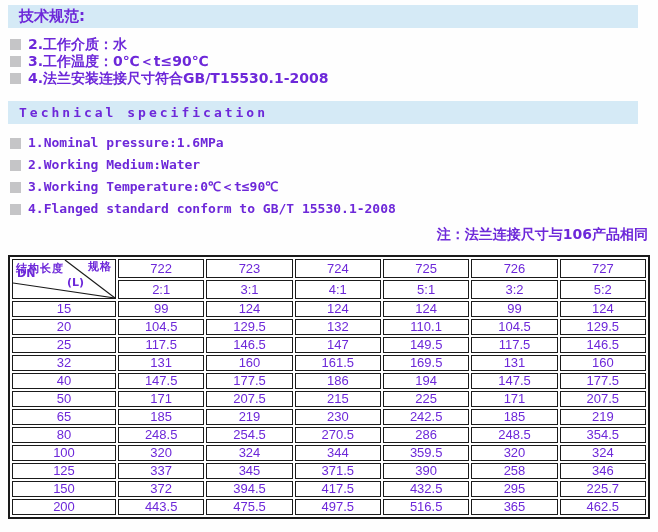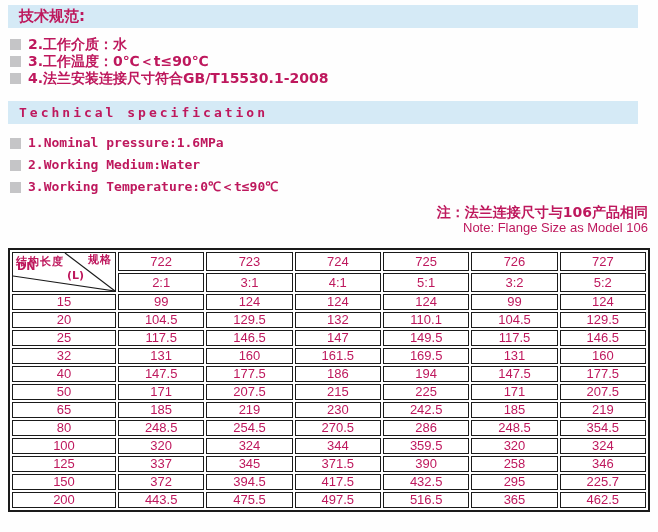--- a/index.html
+++ b/index.html
@@ -1,21 +1,21 @@
 <!DOCTYPE html>
 <html><head>
 <meta charset="utf-8">
 <style>
   html,body{margin:0;padding:0;background:#ffffff;}
   .page{
     position:relative;
     width:658px;height:532px;
     background:#fefefe;
     font-family:"DejaVu Sans",sans-serif;
-    color:#be185d;
+    color:#6d28d9;
     overflow:hidden;
   }
   .bar{
     margin:5px 20px 0 8px;
     height:23px;line-height:23px;
     background:#d5eaf6;
     padding-left:11px;
     font-weight:bold;
     font-size:15px;
   }
@@ -131,25 +131,28 @@
         <span>1.Nominal pressure:1.6MPa</span>
       </li>
       <li>
         <span class="sq"></span>
         <span>2.Working Medium:Water</span>
       </li>
       <li>
         <span class="sq"></span>
         <span>3.Working Temperature:0℃＜t≤90℃</span>
       </li>
+      <li>
+        <span class="sq"></span>
+        <span>4.Flanged standard conform to GB/T 15530.1-2008</span>
+      </li>
     </ul>
 
   <div class="note">
     <div class="note-cn">注：法兰连接尺寸与106产品相同</div>
-    <div class="note-en">Note: Flange Size as Model 106</div>
   </div>
 
   <table class="spec-table">
     <thead>
       <tr>
         <td rowspan="2" class="corner">
           <svg viewBox="0 0 102 38" preserveAspectRatio="none">
             <line x1="52" y1="0" x2="102" y2="38" stroke="#1a1a1a" stroke-width="1.2"></line>
             <line x1="0" y1="23" x2="102" y2="38" stroke="#1a1a1a" stroke-width="1.2"></line>
           </svg>

